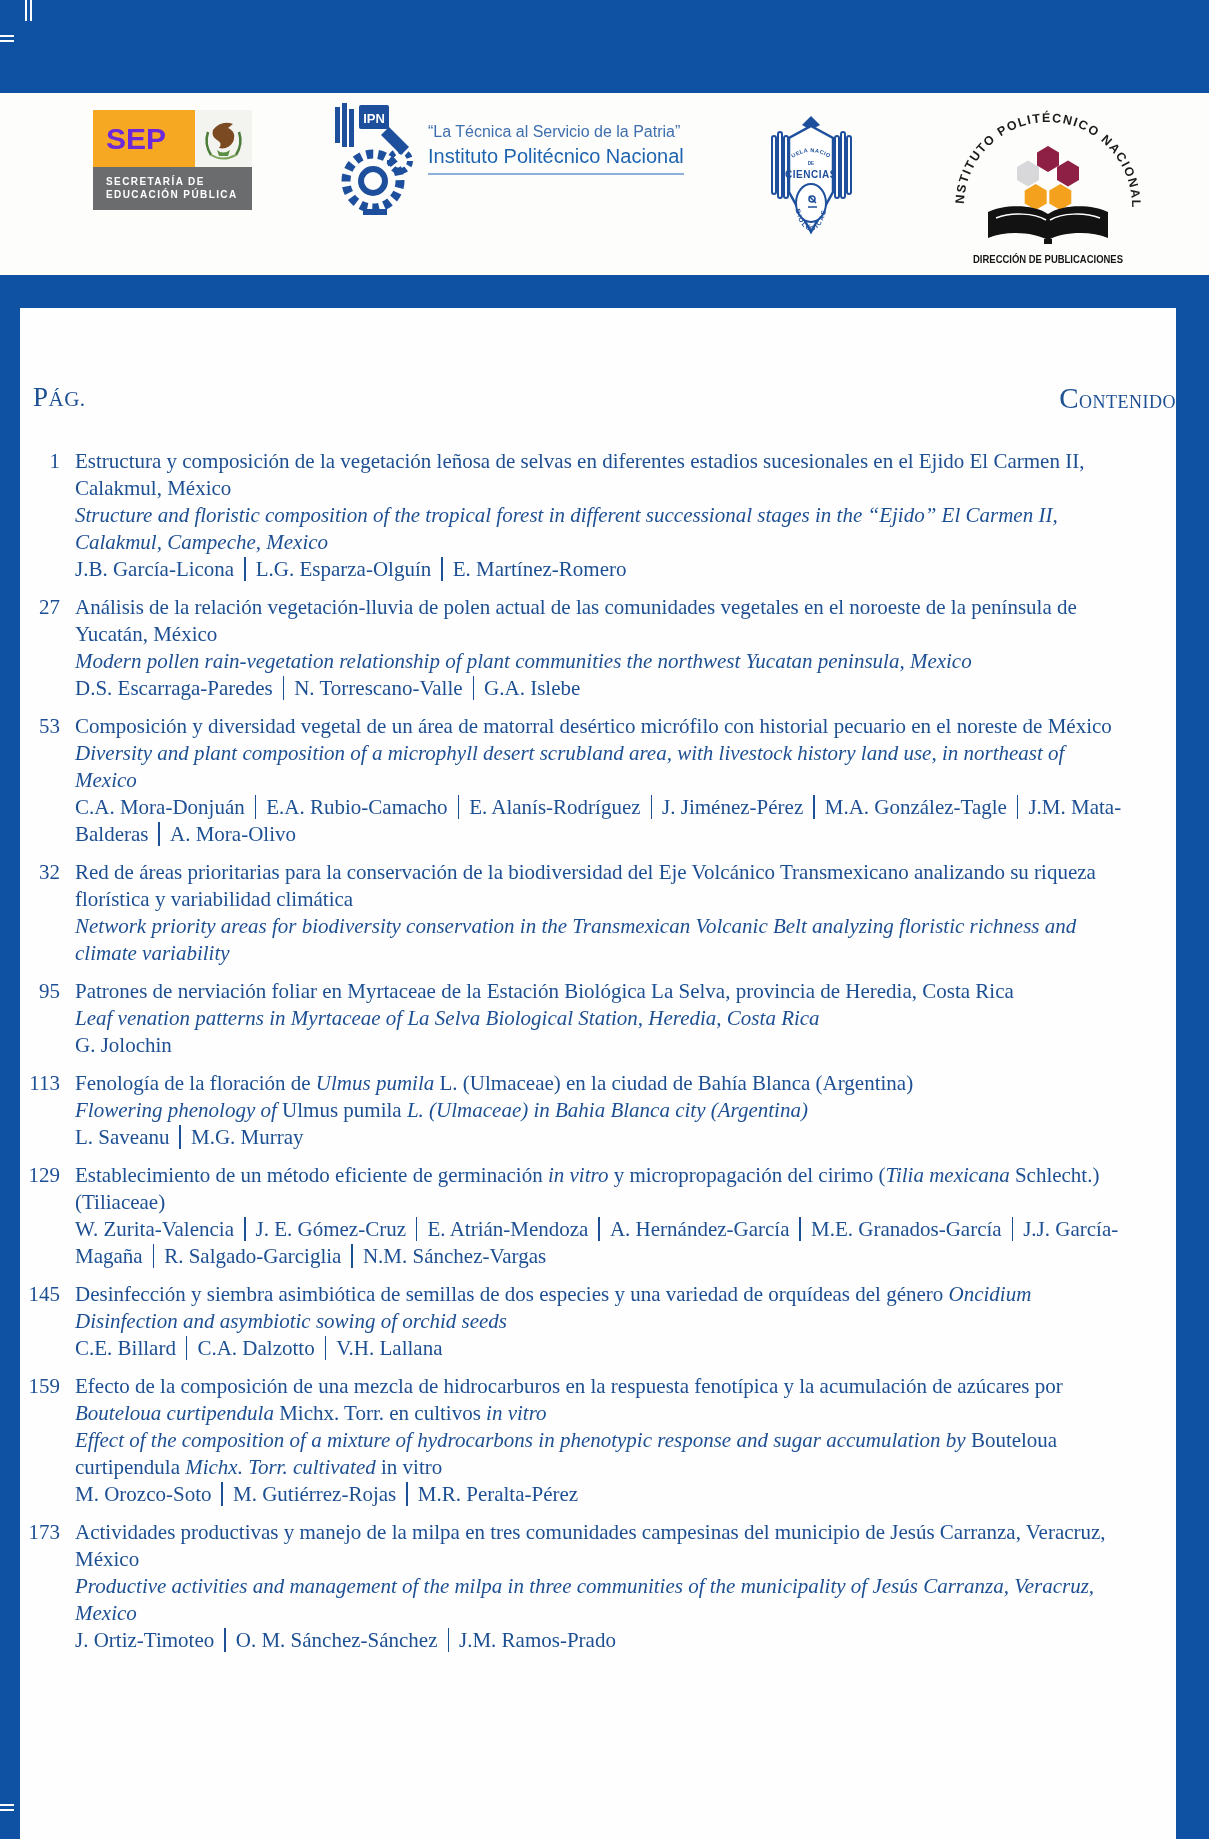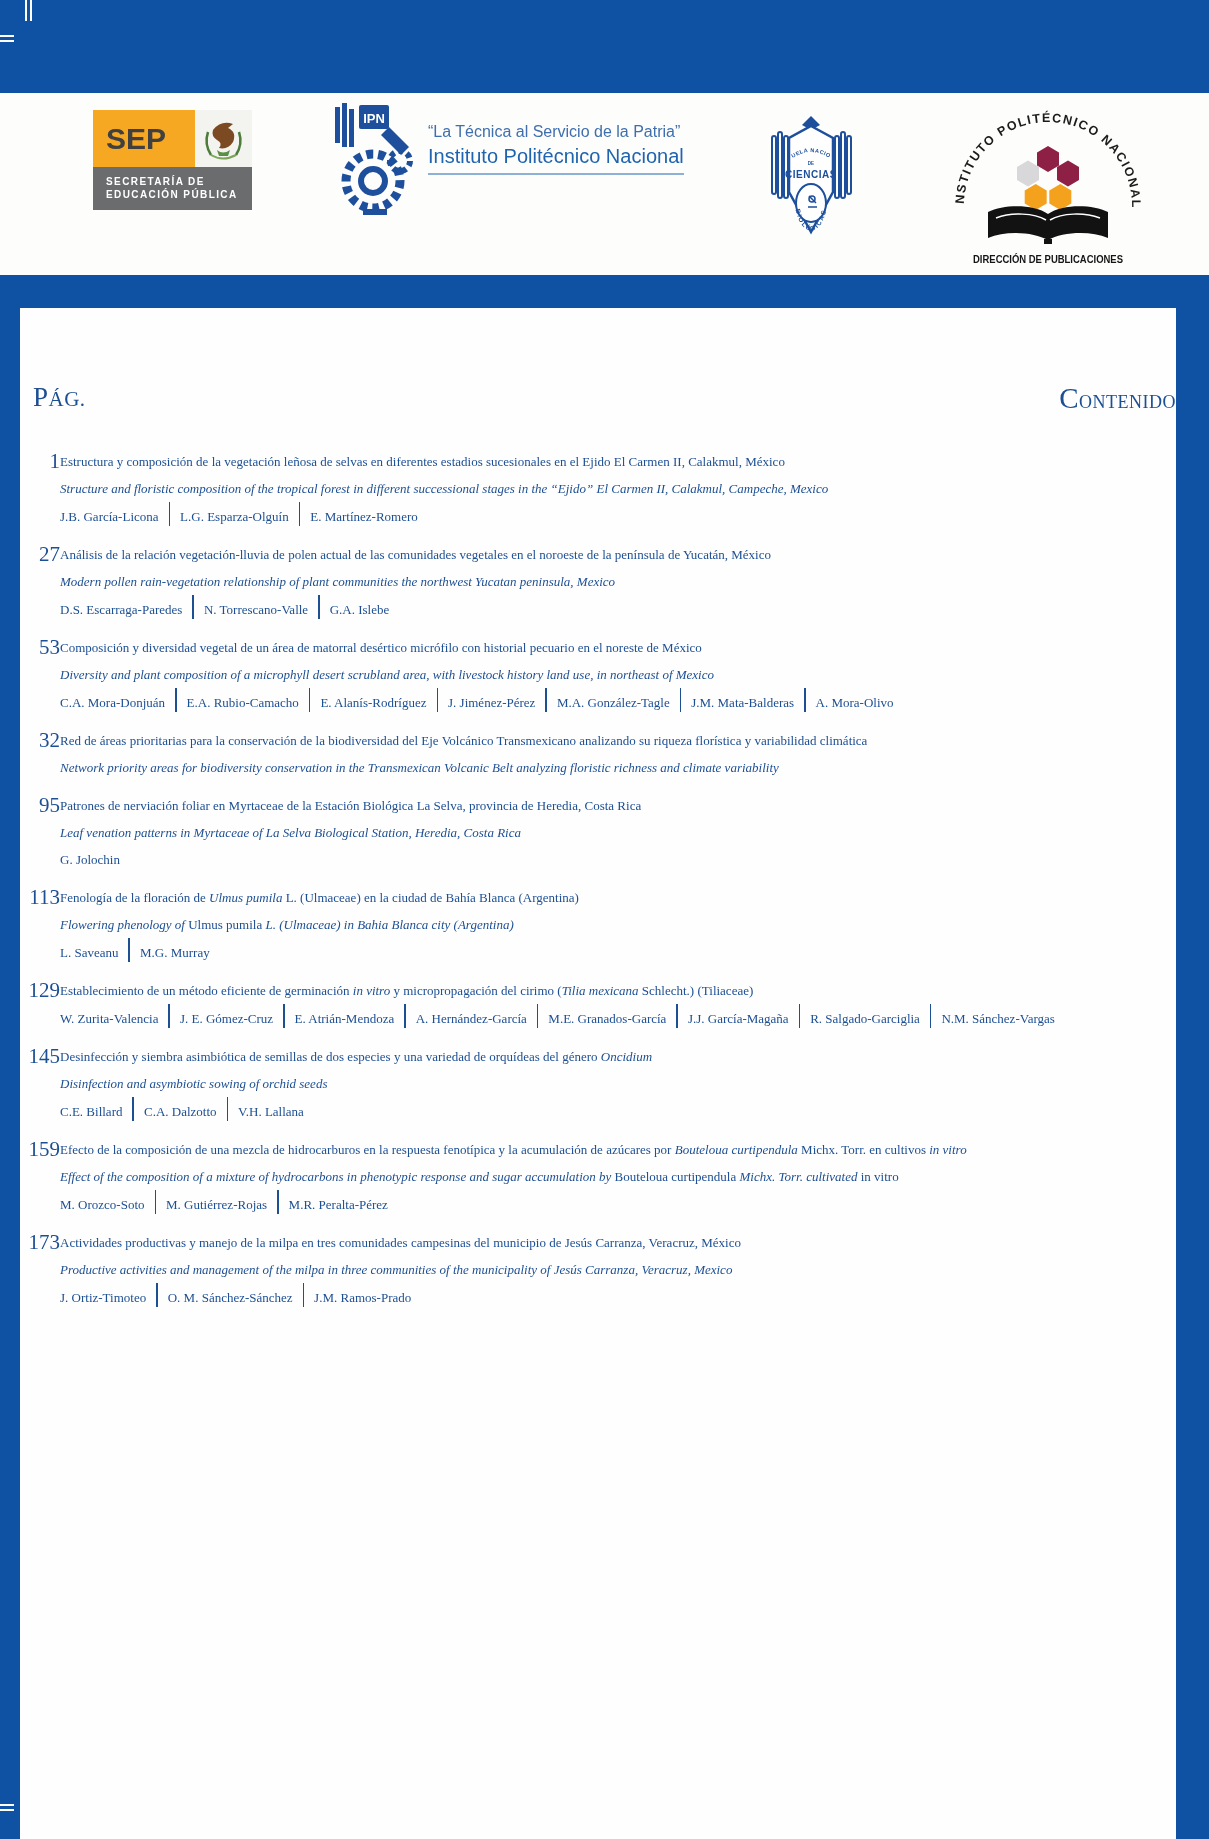--- a/index.html
+++ b/index.html
@@ -18,21 +18,21 @@
   .band-top{ position:absolute; left:0; top:0; width:100%; height:93px; background:var(--blue); }
   .band-main{ position:absolute; left:0; top:275px; width:100%; height:1564px; background:var(--blue); }
   .logo-band{ position:absolute; left:0; top:93px; width:100%; height:182px; background:#fdfdfc; }
 
   
   .mark{ position:absolute; background:#fff; }
 
   
   .sep-logo{ position:absolute; left:93px; top:110px; width:159px; height:100px; }
   .sep-orange{ position:absolute; left:0; top:0; width:102px; height:57px; background:var(--sep-orange);
-               color:#404040; font:bold 30px/57px "Liberation Sans", sans-serif; padding-left:13px; }
+               color:#6d28d9; font:bold 30px/57px "Liberation Sans", sans-serif; padding-left:13px; }
   .sep-eagle{ position:absolute; left:102px; top:0; width:57px; height:57px; background:#f3f3ef; }
   .sep-gray{ position:absolute; left:0; top:57px; width:159px; height:43px; background:var(--sep-gray);
              color:#fff; font:bold 10px/13px "Liberation Sans", sans-serif; letter-spacing:1.4px;
              padding:8px 0 0 13px; }
   .ipn-logo{ position:absolute; left:333px; top:103px; width:85px; height:115px; }
   .ipn-textblock{ position:absolute; left:428px; top:123px; font-family:"Liberation Sans", sans-serif; }
   .ipn-motto{ font-size:16px; color:#3f6fae; margin-bottom:4px; }
   .ipn-name{ display:inline-block; font-size:20px; color:#1f64b0; padding-bottom:5px;
              border-bottom:2px solid #8cb0d6; }
   .encb-logo{ position:absolute; left:765px; top:112px; width:93px; height:135px; }
@@ -44,21 +44,21 @@
   .toc-head{ position:relative; height:40px; margin-top:74px; }
   .pag{ position:absolute; left:13px; top:0; font-size:21px; letter-spacing:.5px; }
   .pag::first-letter{ font-size:27px; }
   .contenido{ position:absolute; left:0; right:0; top:0; text-align:right; padding-left:36px;
               font-size:18px; letter-spacing:.5px; }
   .contenido::first-letter{ font-size:29px; }
 
   .entries{ margin-top:26px; }
   .entry{ display:flex; margin-bottom:11px; }
   .num{ flex:0 0 40px; text-align:right; font-size:21px; line-height:27px; }
-  .ebody{ flex:1; padding-right:48px; font-size:13px; line-height:27px; }
+  .ebody{ flex:1; margin-left:15px; padding-right:48px; font-size:21px; line-height:27px; }
   .tes{ font-style:normal; }
   .ten{ font-style:italic; }
   .ten .rm, .tes .rm{ font-style:normal; }
   .ten .it, .tes .it{ font-style:italic; }
   .eauth{ font-style:normal; }
   .asep{ display:inline-block; width:1.5px; height:24px; background:currentColor;
          margin:0 10px; vertical-align:-5px; }
 </style>
 </head>
 <body>

